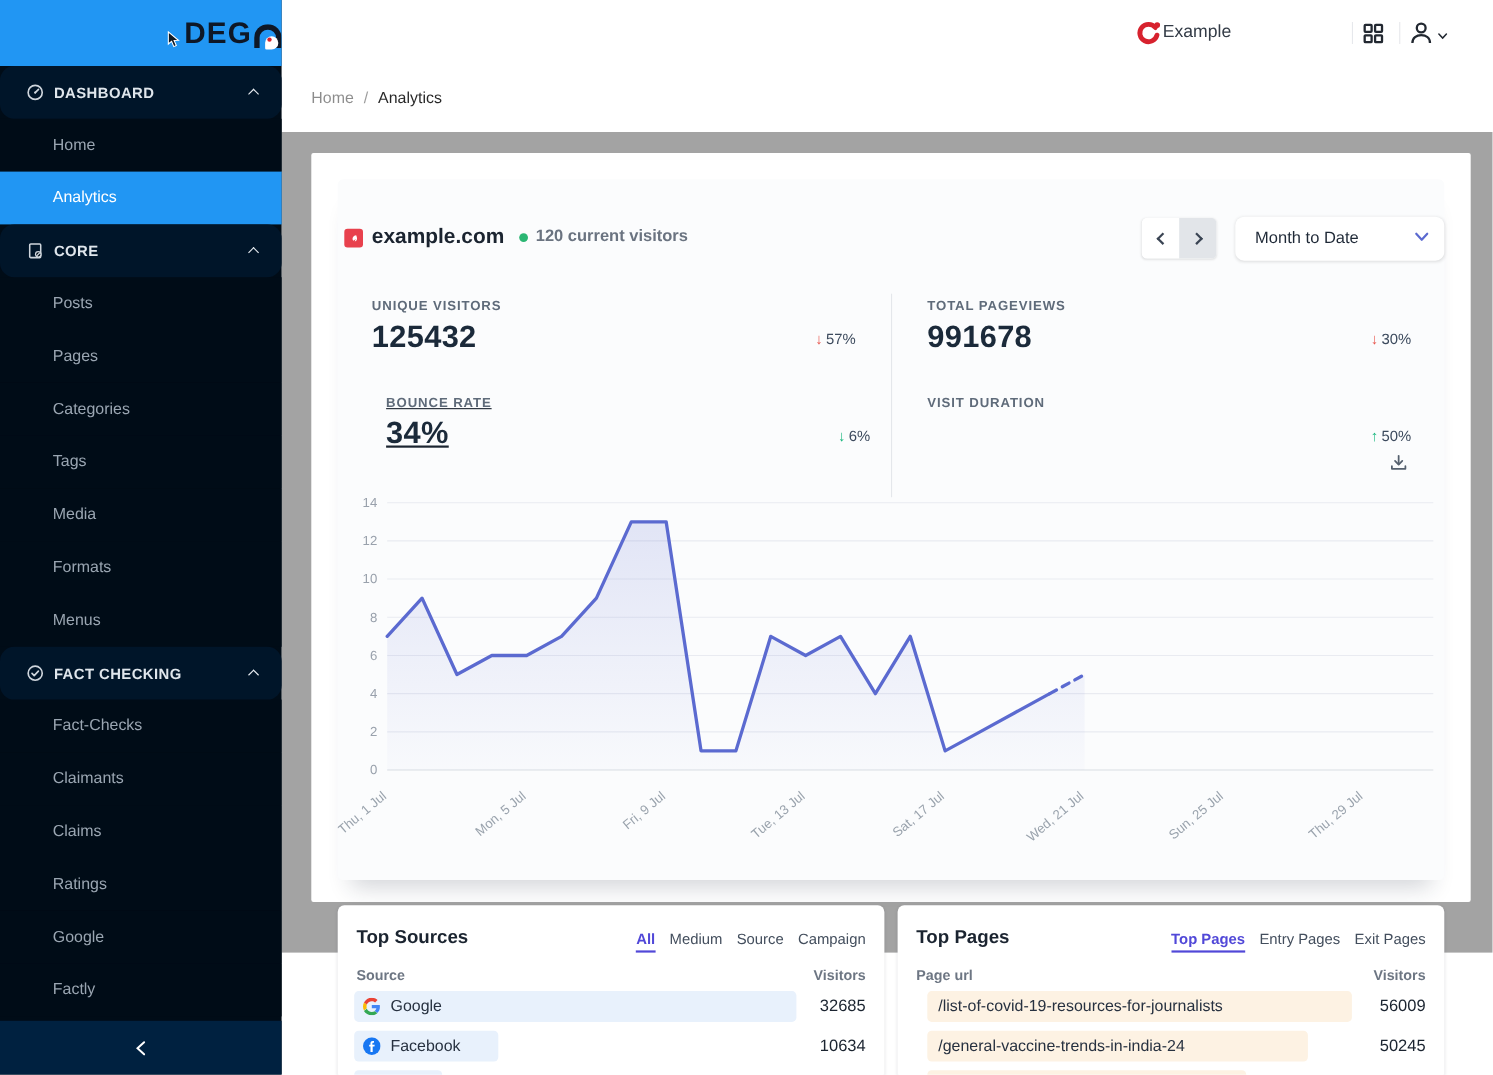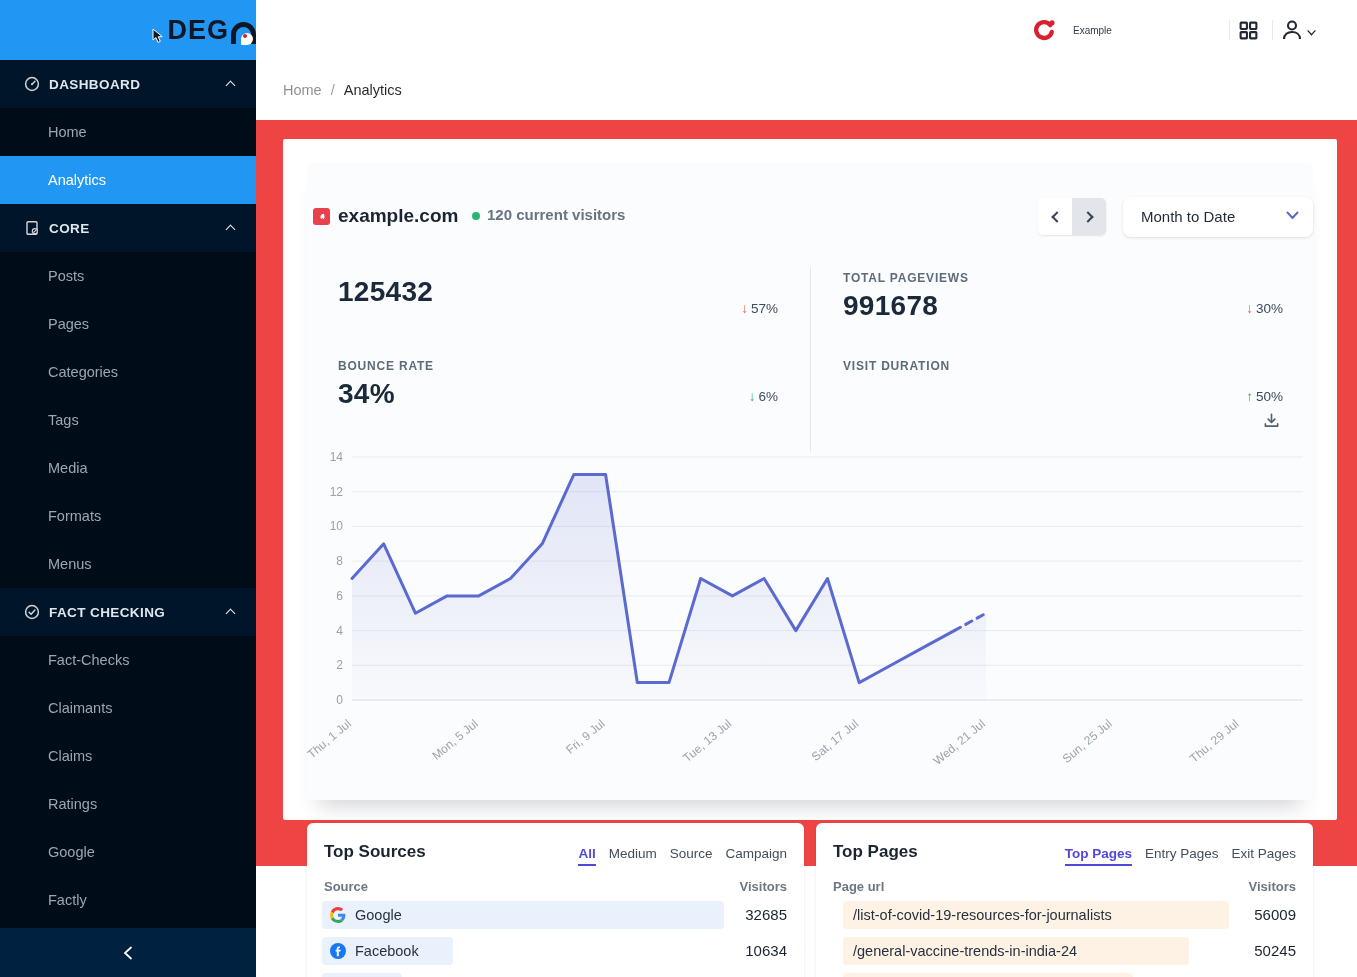--- a/index.html
+++ b/index.html
@@ -9,45 +9,45 @@
   
   #sidebar { position:absolute; left:0; top:0; width:256px; height:977px; background:#000c17; z-index:5; }
   .logo-bar { position:relative; height:60px; background:#2196f3; display:flex; align-items:center; justify-content:flex-end; }
   .logo { display:flex; align-items:flex-end; }
   .logo .logo-text { font-size:27px; font-weight:800; letter-spacing:1px; color:#0e1726; line-height:1; }
   .logo .logo-arch { position:relative; width:25px; height:22px; border:5.5px solid #0e1726; border-bottom:none; border-radius:13px 13px 0 0; margin-left:2px; }
   .logo .logo-bird { position:absolute; right:-2px; bottom:-1px; width:12px; height:12px; background:#fff; border-radius:50% 50% 50% 10%; }
   .logo .logo-bird i { position:absolute; left:2px; top:1px; width:4px; height:4px; background:#d7222e; border-radius:50%; }
   .cursor-glyph { position:absolute; left:152px; top:28px; }
 
-  .menu-section-header { position:relative; height:48px; background:#001529; display:flex; align-items:center; cursor:pointer; }
+  .menu-section-header { position:relative; height:48px; background:#001529; display:flex; align-items:center; cursor:pointer;border-radius:13px; }
   .menu-section-header .mi { margin-left:24px; width:16px; height:16px; display:inline-flex; }
   .menu-section-header .ml { margin-left:9px; font-size:13.5px; font-weight:700; letter-spacing:.4px; color:#dfe6ec; }
   .caret-up { position:absolute; right:22px; top:22px; width:7px; height:7px; border-left:1.8px solid #e8edf2; border-top:1.8px solid #e8edf2; transform:rotate(45deg); }
   .menu-item { height:48px; background:#000c17; display:flex; align-items:center; padding-left:48px; font-size:14.5px; color:#9aa6b2; cursor:pointer; }
   .menu-item.active { background:#2196f3; color:#ffffff; }
   .sider-trigger { position:absolute; left:0; bottom:0; width:256px; height:49px; background:#002140; display:flex; align-items:center; justify-content:center; cursor:pointer; }
 
   
   #topbar { position:absolute; left:256px; top:0; width:1101px; height:60px; background:#fff; }
   .tb-item { position:absolute; top:0; height:60px; display:flex; align-items:center; }
   #space-select { left:776px; width:460px; cursor:pointer; }
-  #space-select .sp-label { margin-left:16px; font-size:10px; color:#333b46;text-align:center; }
+  #space-select .sp-label { margin-left:0; font-size:16px; color:#333b46;text-align:center; }
   .tb-divider { position:absolute; top:20px; width:1px; height:20px; background:#e6e8ec; }
   #grid-btn { left:982px; width:24px; cursor:pointer; }
   #user-btn { left:1024px; width:36px; cursor:pointer; }
 
   
   #breadcrumb { position:absolute; left:256px; top:60px; width:1101px; height:60px; background:#fff; display:flex; align-items:center; padding-left:27px; font-size:14.5px; }
   #breadcrumb .bc-home { color:rgba(0,0,0,.45); cursor:pointer; }
   #breadcrumb .bc-sep { margin:0 9px; color:rgba(0,0,0,.40); }
   #breadcrumb .bc-cur { color:rgba(0,0,0,.85); }
 
   
-  #page { position:absolute; left:256px; top:120px; width:1101px; height:746px; background:#ef4444; }
+  #page { position:absolute; left:256px; top:120px; width:1101px; height:746px; background:#a3a3a3; }
   #content-card { position:absolute; left:27px; top:19px; width:1054px; height:681px; background:#ffffff; border-radius:2px; }
   #panel { position:absolute; left:24px; top:24px; width:1006px; height:637px; background:#fbfcfd; border-radius:5px; box-shadow:0 18px 20px -12px rgba(28,38,58,.20); }
 
   .site-row { position:absolute; left:0; top:41px; width:100%; height:40px; }
   .favicon { position:absolute; left:6px; top:4px; width:17px; height:17px; background:#e8414d; border-radius:3px; }
   .favicon svg { position:absolute; left:3px; top:3px; }
   .site-domain { position:absolute; left:31px; top:1px; font-size:19px; font-weight:700; color:#1b2430; }
   .live-dot { position:absolute; left:165px; top:8px; width:8px; height:8px; border-radius:50%; background:#2bb673; }
   .live-label { position:absolute; left:180px; top:2px; font-size:15px; font-weight:600; color:#6a7380; }
 
@@ -235,33 +235,34 @@
         <div class="period-select">
           <span class="pl">Month to Date</span>
           <svg width="13" height="9" viewBox="0 0 13 9">
               <path d="M1.5 1.5 L6.5 7 L11.5 1.5" fill="none" stroke="#5b6ad0" stroke-width="2" stroke-linecap="round" stroke-linejoin="round"></path>
             </svg>
         </div>
       </div>
 
       <div id="stats">
           <div class="stat-cell" style="left: 31px; top: 108px;">
+            <div class="stat-label">UNIQUE VISITORS</div>
     <div class="stat-value">125432</div>
     <div class="stat-change">
       <span class="arr red">↓</span><span>57%</span>
     </div>
           </div>
           <div class="stat-cell" style="left: 536px; top: 108px;">
             <div class="stat-label">TOTAL PAGEVIEWS</div>
     <div class="stat-value">991678</div>
     <div class="stat-change">
       <span class="arr red">↓</span><span>30%</span>
     </div>
           </div>
-          <div class="stat-cell" style="left: 31px; top: 196px;">
+          <div class="stat-cell" style="left: 44px; top: 196px; text-decoration: underline;">
             <div class="stat-label">BOUNCE RATE</div>
     <div class="stat-value">34%</div>
     <div class="stat-change">
       <span class="arr green">↓</span><span>6%</span>
     </div>
           </div>
           <div class="stat-cell" style="left: 536px; top: 196px;">
             <div class="stat-label">VISIT DURATION</div>
     <div class="stat-change">
       <span class="arr green">↑</span><span>50%</span>

